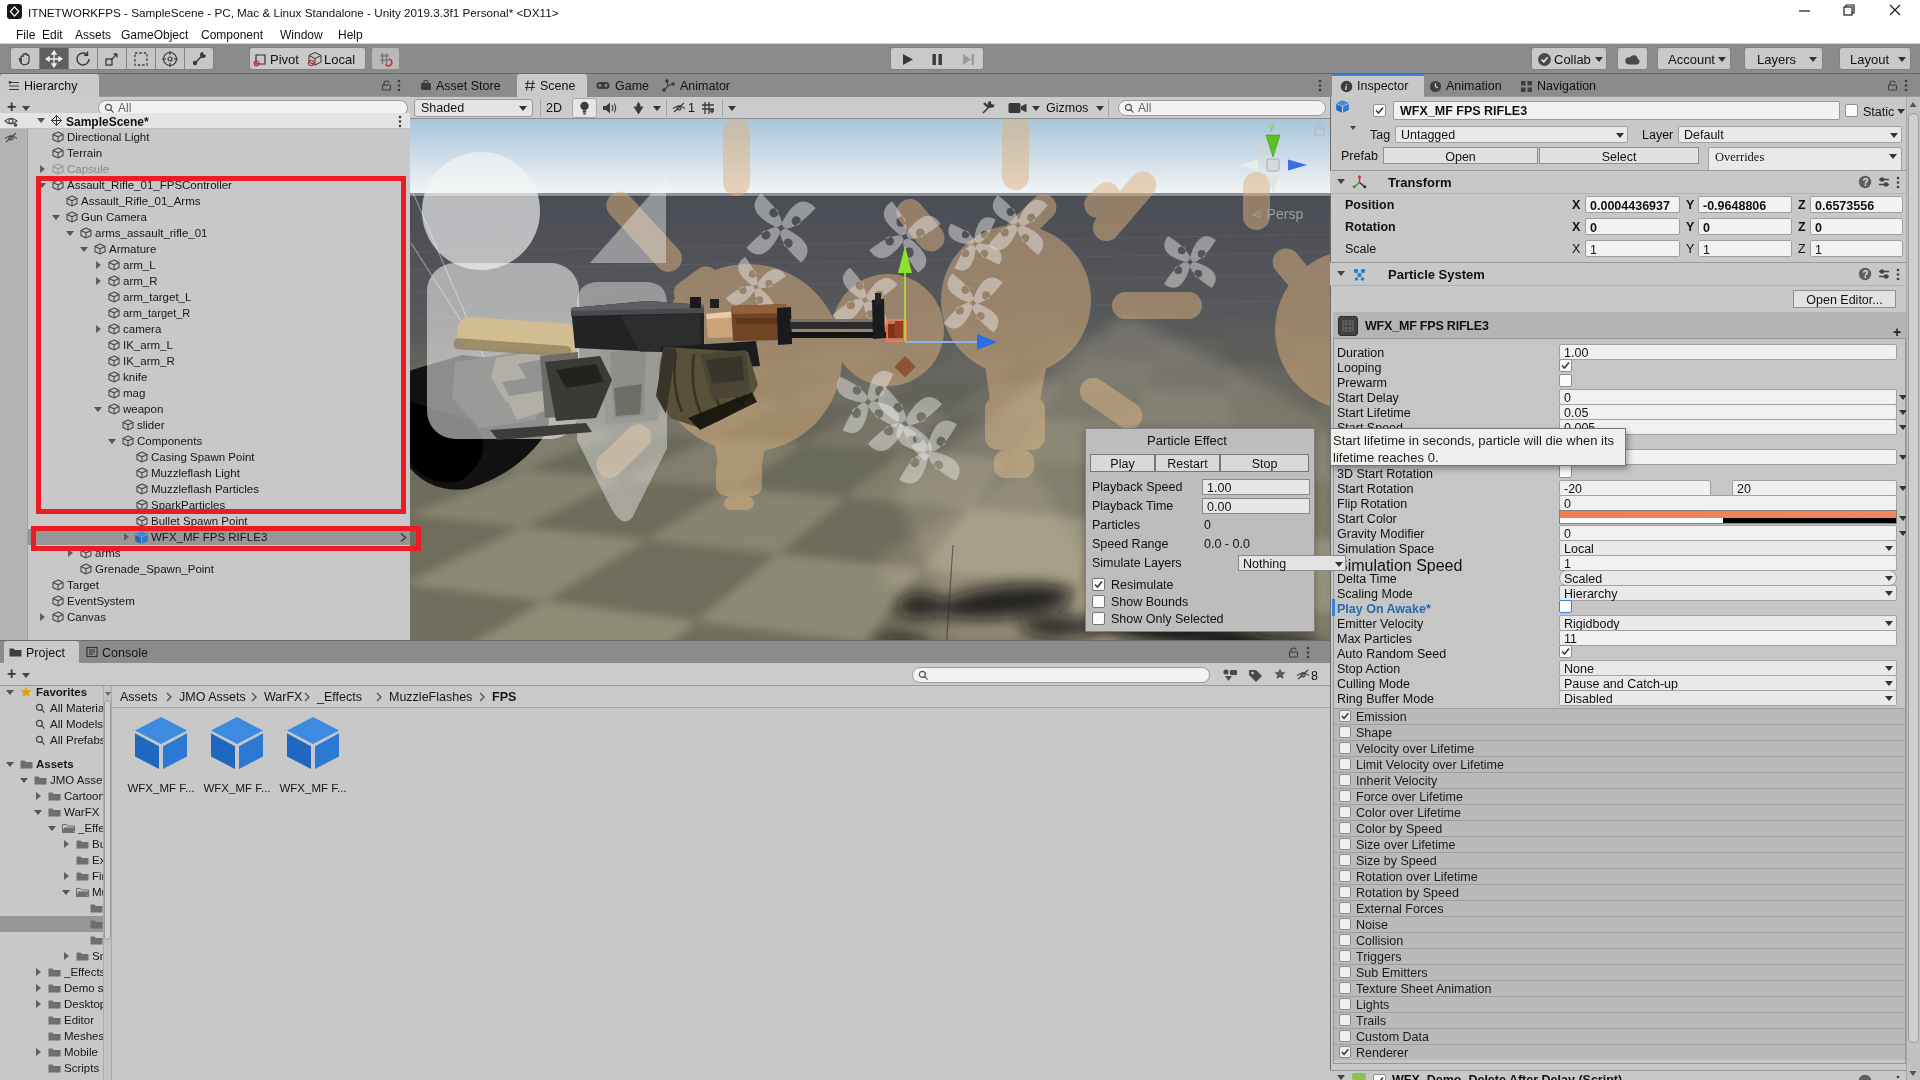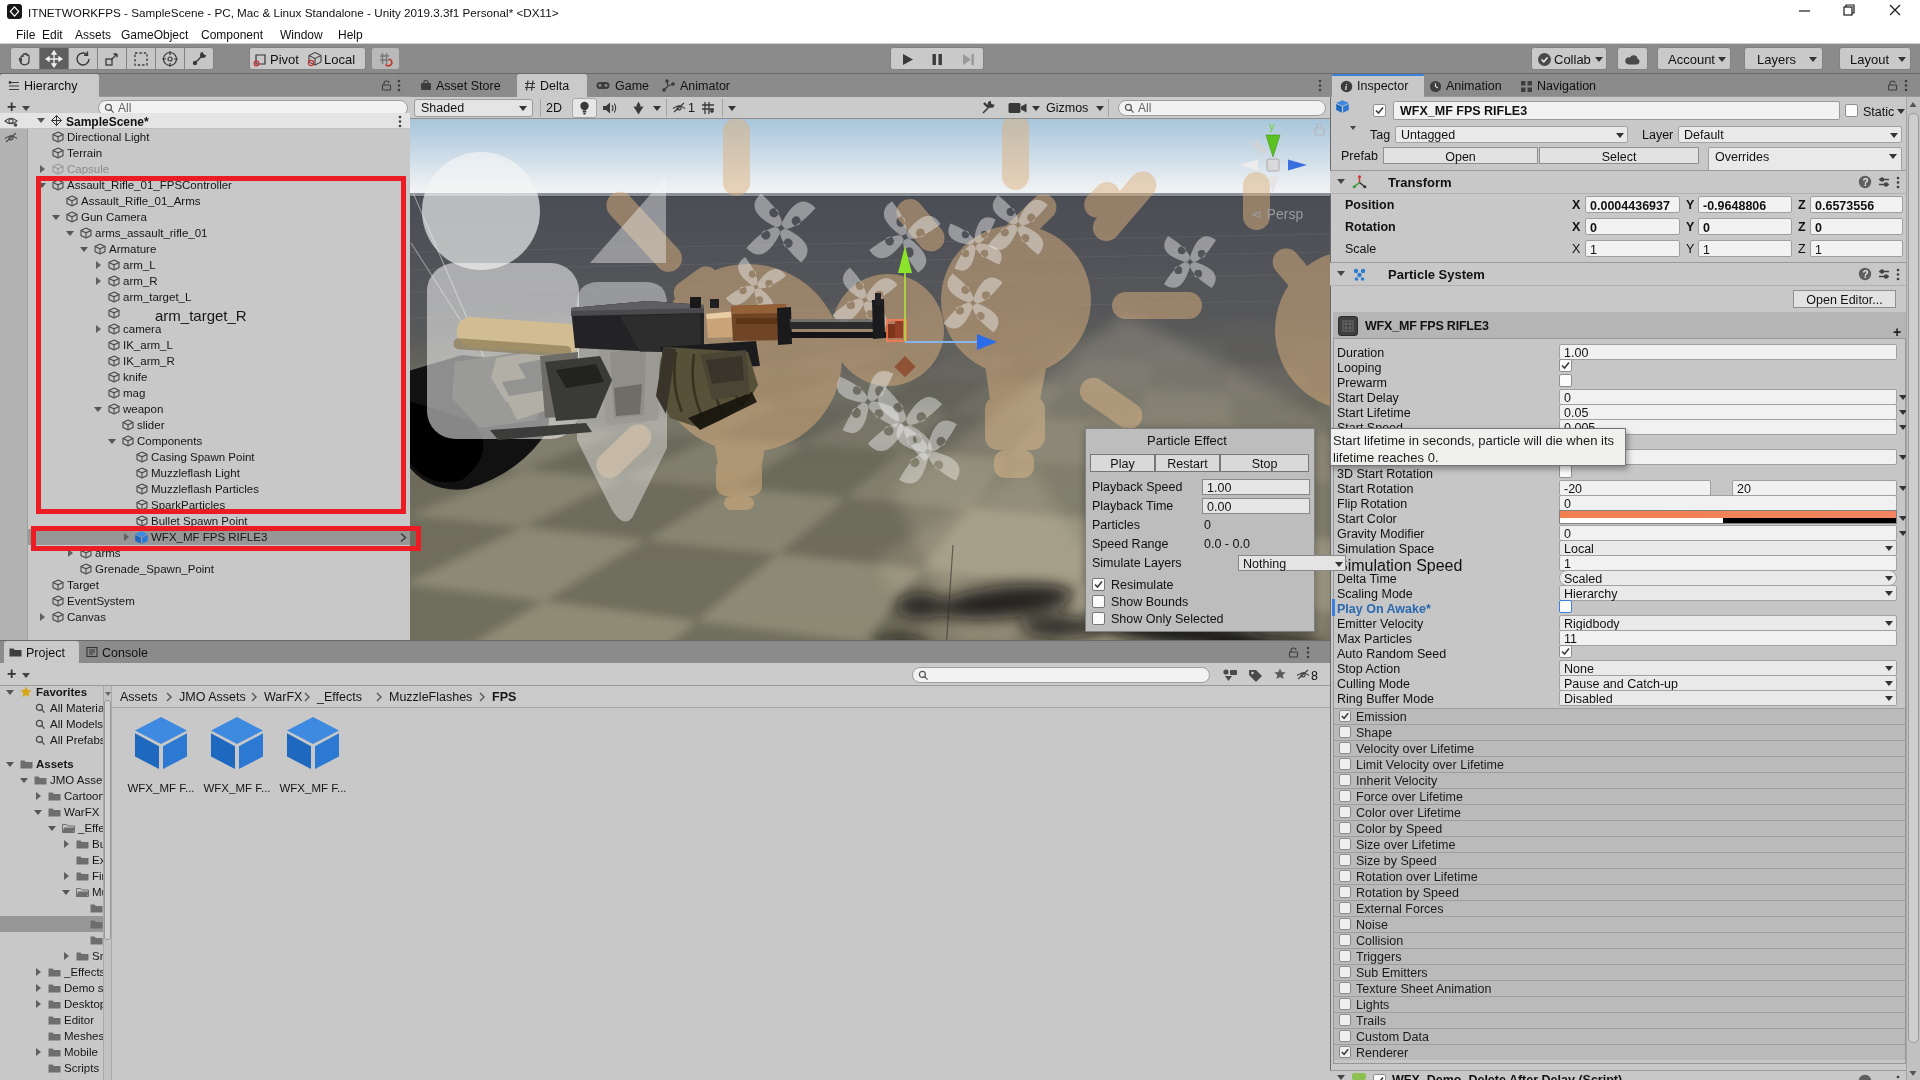--- a/index.html
+++ b/index.html
@@ -301,21 +301,21 @@
       <path d="M1 3.4 L6 5.8 L11 3.4 M6 5.8 L6 11"></path>
     </g>
   </svg>
 <div style="position:absolute;left:123px;top:292px;font-size:11.5px;color:#161616;white-space:nowrap;line-height:1;">arm_target_L</div>
 <svg style="position:absolute;left:108px;top:307px;" width="12" height="12" viewBox="0 0 12 12">
     <g stroke="#4a4a4a" stroke-width="1.1" fill="none" opacity="1.0">
       <path d="M6 1 L11 3.4 L11 8.6 L6 11 L1 8.6 L1 3.4 Z"></path>
       <path d="M1 3.4 L6 5.8 L11 3.4 M6 5.8 L6 11"></path>
     </g>
   </svg>
-<div style="position:absolute;left:123px;top:308px;font-size:15px;color:#161616;white-space:nowrap;line-height:1;margin-left:32px;">arm_target_R</div>
+<div style="position:absolute;left:123px;top:308px;font-size:11px;color:#161616;white-space:nowrap;line-height:1;">arm_target_R</div>
 <div style="position:absolute;left:96px;top:325px;width:0;height:0;border-top:4px solid transparent;border-bottom:4px solid transparent;border-left:5px solid #606060;"></div>
 <svg style="position:absolute;left:108px;top:323px;" width="12" height="12" viewBox="0 0 12 12">
     <g stroke="#4a4a4a" stroke-width="1.1" fill="none" opacity="1.0">
       <path d="M6 1 L11 3.4 L11 8.6 L6 11 L1 8.6 L1 3.4 Z"></path>
       <path d="M1 3.4 L6 5.8 L11 3.4 M6 5.8 L6 11"></path>
     </g>
   </svg>
 <div style="position:absolute;left:123px;top:324px;font-size:11.5px;color:#161616;white-space:nowrap;line-height:1;">camera</div>
 <svg style="position:absolute;left:108px;top:339px;" width="12" height="12" viewBox="0 0 12 12">
     <g stroke="#4a4a4a" stroke-width="1.1" fill="none" opacity="1.0">
@@ -459,21 +459,21 @@
       <rect x="1" y="4" width="10" height="7" rx="1"></rect>
       <path d="M4 4 V2.5 Q4 1.5 6 1.5 Q8 1.5 8 2.5 V4" fill="none" stroke="#3c3c3c" stroke-width="1.2"></path>
     </g>
   </svg>
 <div style="position:absolute;left:436px;top:80px;font-size:12.5px;color:#111;white-space:nowrap;line-height:1;">Asset Store</div>
 <svg style="position:absolute;left:524px;top:79px;" width="12" height="13" viewBox="0 0 12 13">
     <g stroke="#333" stroke-width="1.2">
       <path d="M1 4.5 h10 M1 8.5 h10 M4 1.5 l-1.5 10 M9 1.5 l-1.5 10"></path>
     </g>
   </svg>
-<div style="position:absolute;left:540px;top:80px;font-size:12.5px;color:#111;white-space:nowrap;line-height:1;">Delta</div>
+<div style="position:absolute;left:540px;top:80px;font-size:12.5px;color:#111;white-space:nowrap;line-height:1;">Scene</div>
 <svg style="position:absolute;left:596px;top:80px;" width="15" height="11" viewBox="0 0 15 11">
     <g fill="#3c3c3c">
       <rect x="0.5" y="2" width="13" height="7" rx="3.5"></rect>
       <circle cx="4" cy="5.5" r="1.4" fill="#8b8b8b"></circle>
       <circle cx="10" cy="5.5" r="1.4" fill="#8b8b8b"></circle>
     </g>
   </svg>
 <div style="position:absolute;left:615px;top:80px;font-size:12.5px;color:#111;white-space:nowrap;line-height:1;">Game</div>
 <svg style="position:absolute;left:662px;top:79px;" width="13" height="13" viewBox="0 0 13 13">
     <g stroke="#3c3c3c" stroke-width="1.2" fill="none">
@@ -1202,21 +1202,21 @@
     <div style="position:absolute;left:5px;top:2px;font-size:12.5px;color:#111;white-space:nowrap;line-height:1;">Default</div>
     <div style="position:absolute;left:211px;top:6px;width:0;height:0;border-left:4px solid transparent;border-right:4px solid transparent;border-top:5px solid #333;"></div>
   </div>
 <div style="position:absolute;left:1341px;top:150px;font-size:12.5px;color:#111;white-space:nowrap;line-height:1;">Prefab</div>
 <div style="position:absolute;left:1383px;top:147px;width:155px;height:17px;background:#e2e2e2;border:1px solid #909090;">
     <div style="position:absolute;left:0px;top:3px;font-size:12.5px;color:#111;width:153px;line-height:1;position:relative;display:block;text-align:center;">Open</div>
   </div>
 <div style="position:absolute;left:1539px;top:147px;width:160px;height:17px;background:#e2e2e2;border:1px solid #909090;">
     <div style="position:absolute;left:0px;top:3px;font-size:12.5px;color:#111;width:158px;line-height:1;position:relative;display:block;text-align:center;">Select</div>
   </div>
-<div style="position:absolute;left:1708px;top:147px;width:194px;height:29px;background:#e9e9e9;border:1px solid #a2a2a2;border-radius:2px;">
+<div style="position:absolute;left:1708px;top:147px;width:194px;height:29px;background:#e9e9e9;border:1px solid #a2a2a2;border-radius:2px;font-family:Liberation Serif, serif;">
     <div style="position:absolute;left:6px;top:3px;font-size:12.5px;color:#111;white-space:nowrap;line-height:1;">Overrides</div>
     <div style="position:absolute;left:180px;top:6px;width:0;height:0;border-left:4px solid transparent;border-right:4px solid transparent;border-top:5px solid #333;"></div>
   </div>
 <div style="position:absolute;left:1330px;top:170px;width:590px;height:24px;background:#c8c8c8;border-top:1px solid #9a9a9a;border-bottom:1px solid #b2b2b2;"></div>
 <div style="position:absolute;left:1337px;top:179px;width:0;height:0;border-left:4px solid transparent;border-right:4px solid transparent;border-top:5px solid #444;"></div>
 <svg style="position:absolute;left:1352px;top:175px;" width="15" height="15" viewBox="0 0 15 15">
     <g stroke-width="1.4" fill="none">
       <path d="M7.5 7.5 L7.5 1.5" stroke="#c33"></path>
       <path d="M7.5 7.5 L2 12" stroke="#393"></path>
       <path d="M7.5 7.5 L13 12" stroke="#333"></path>

